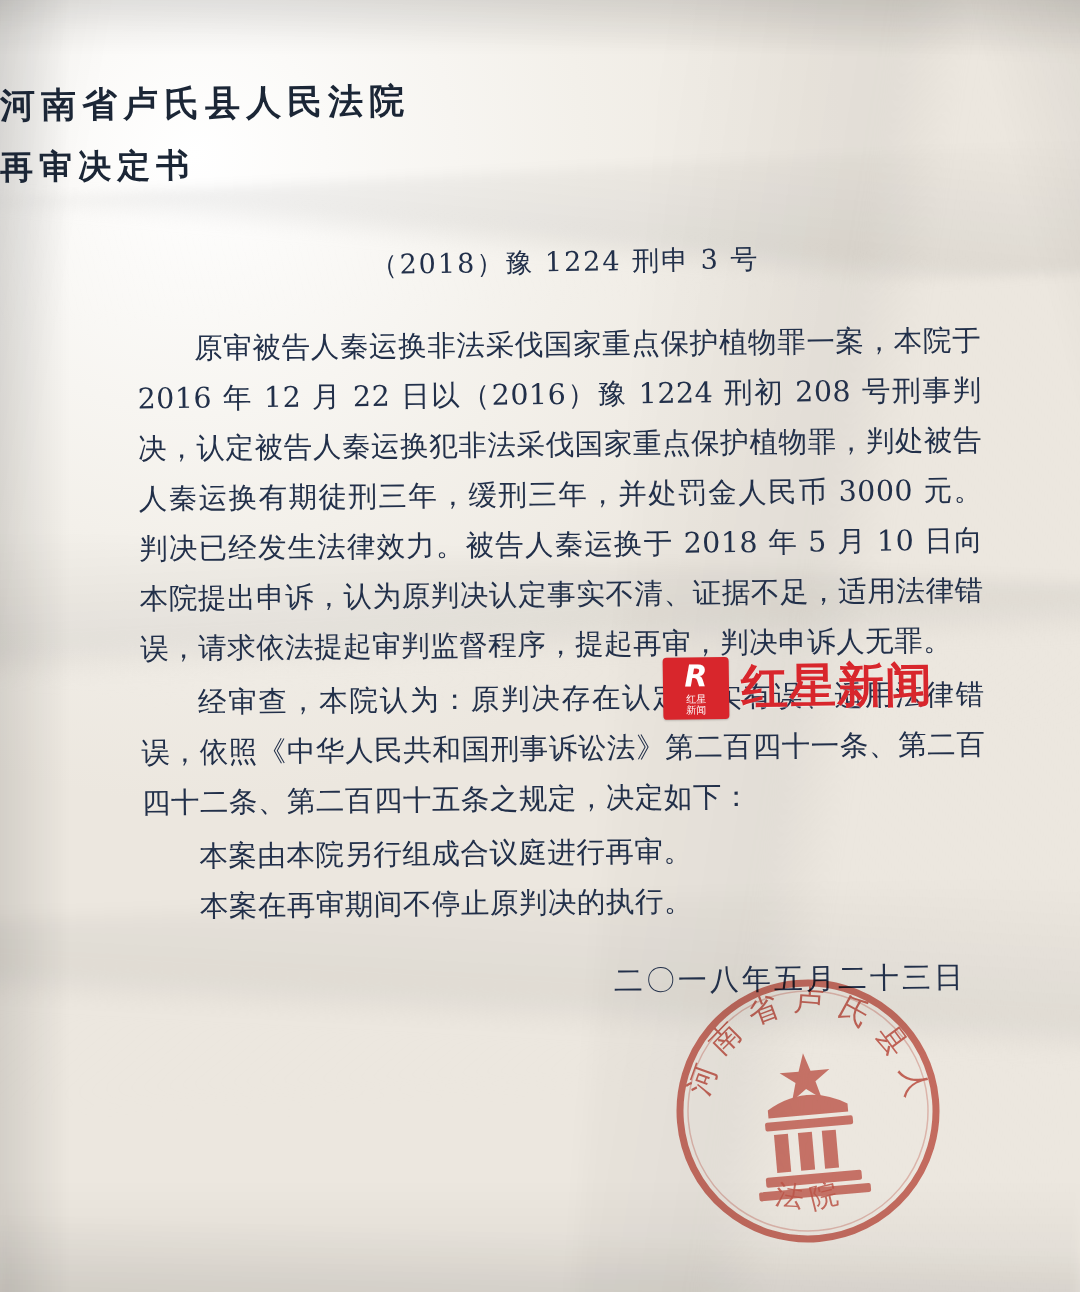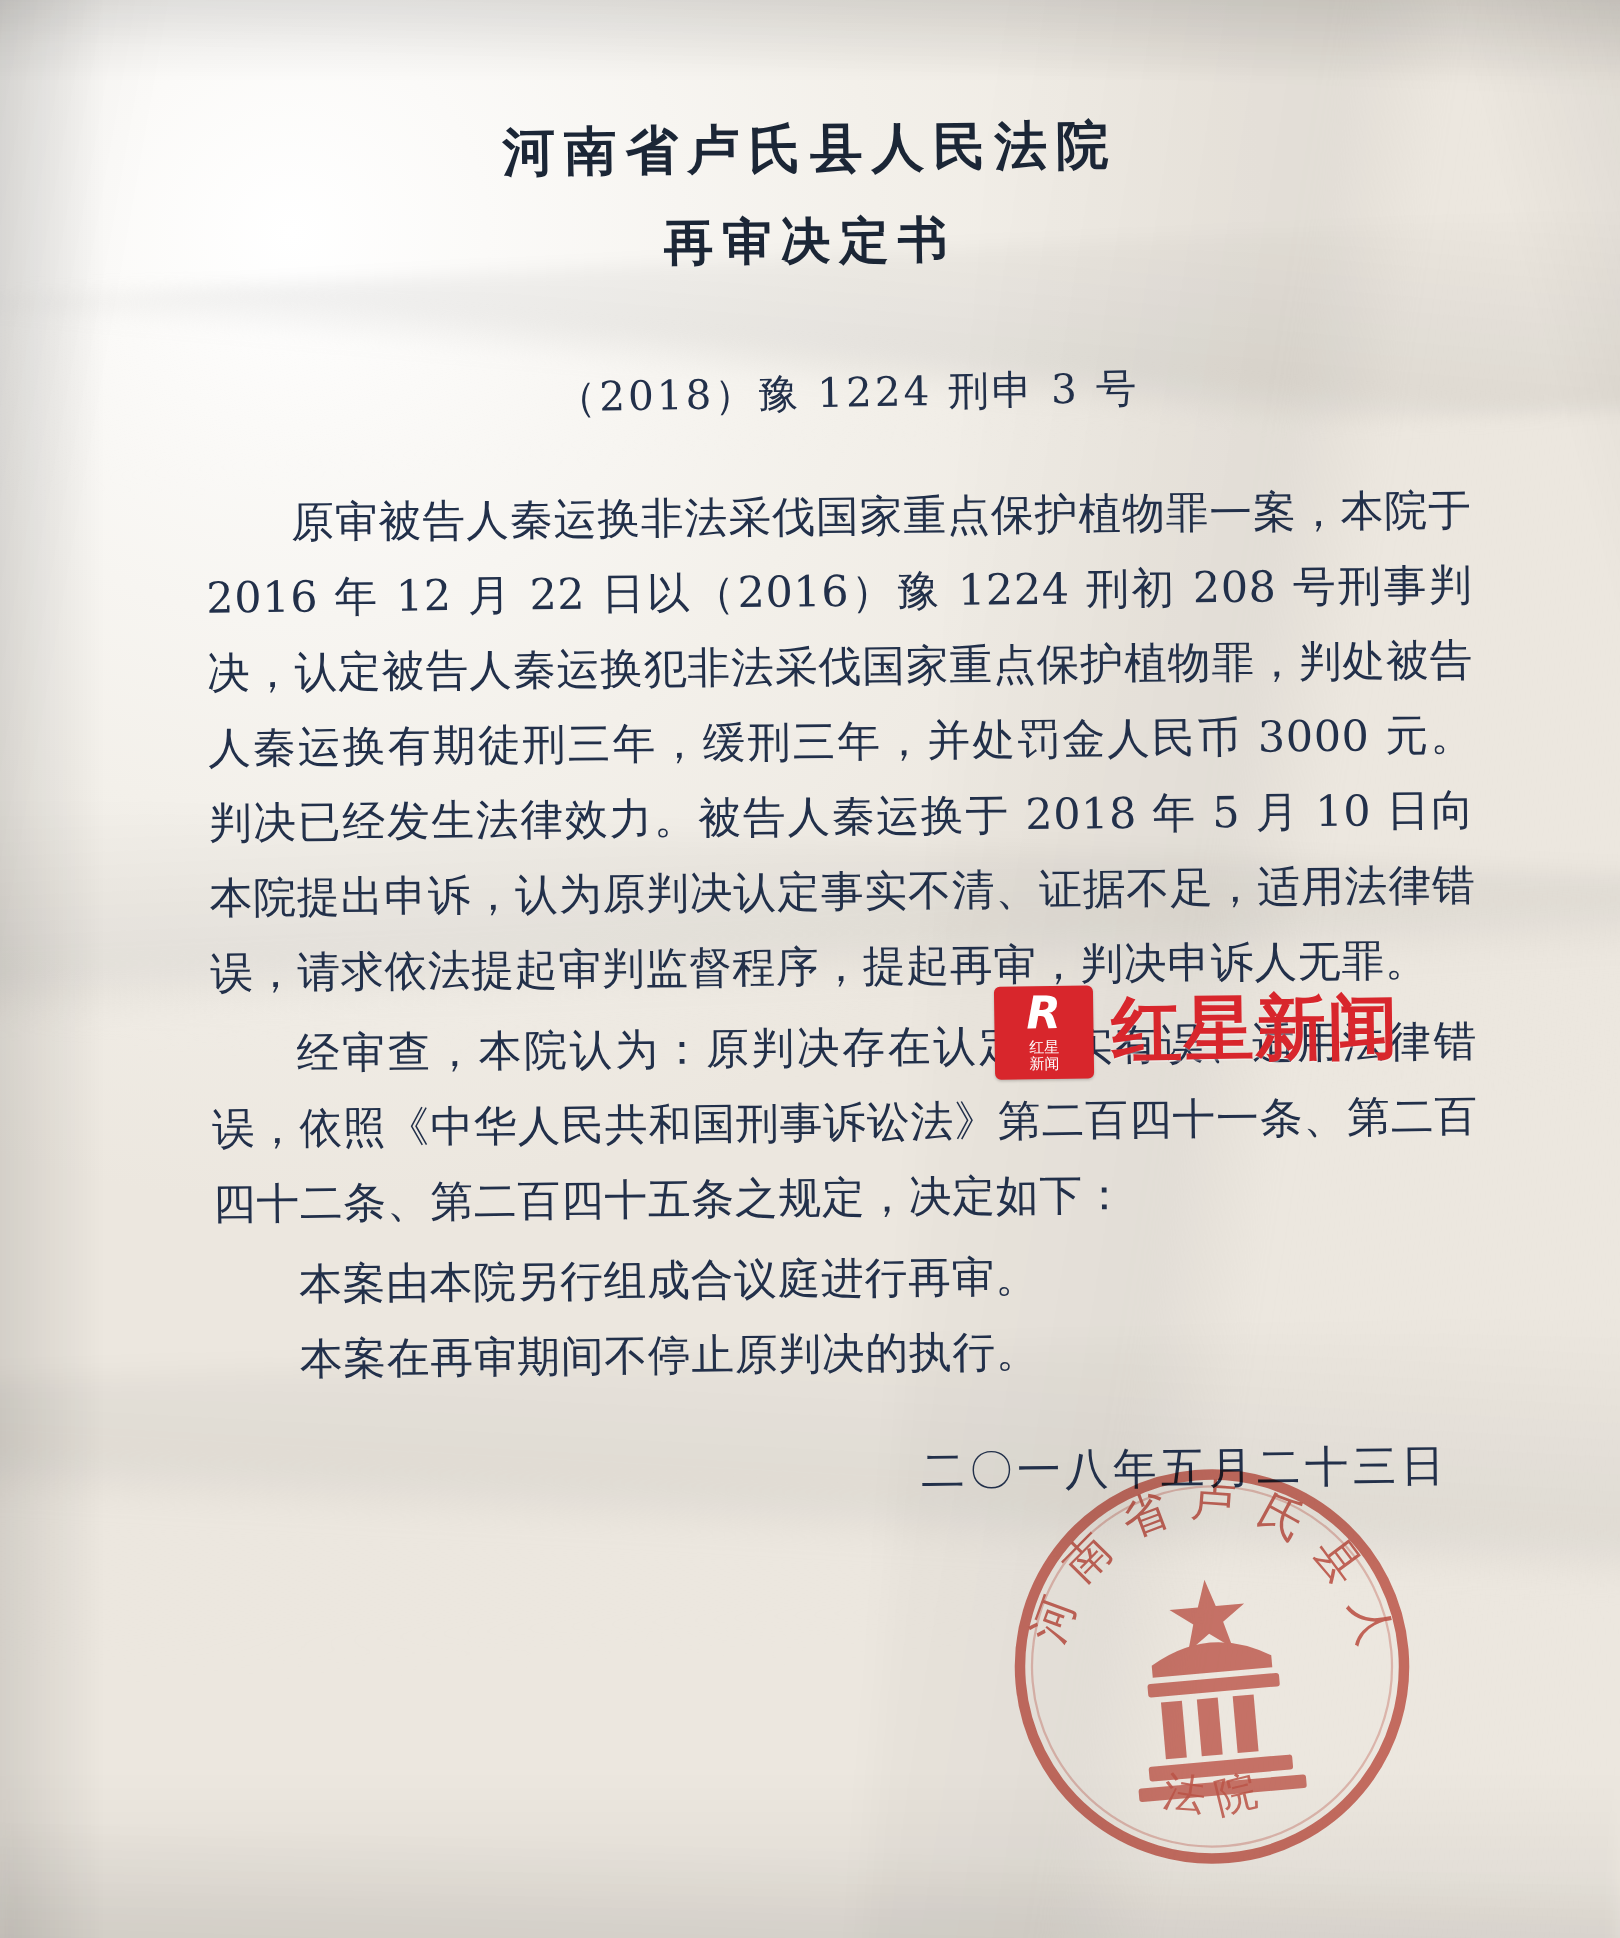--- a/index.html
+++ b/index.html
@@ -72,21 +72,21 @@
     background: linear-gradient(180deg, rgba(0,0,0,0.08) 0%, rgba(0,0,0,0.0) 100%);
     mix-blend-mode: multiply; pointer-events: none;
   }
 
   .doc {
     position: relative;
     z-index: 3;
     padding: 0;
   }
   .title-block {
-    text-align: center;
+    text-align: left;
     margin-top: 76px;
   }
   .title-line1 {
     font-size: 35px;
     letter-spacing: 6px;
     font-weight: 600;
     color: #1b2636;
     transform: rotate(-0.7deg);
   }
   .title-line2 {

